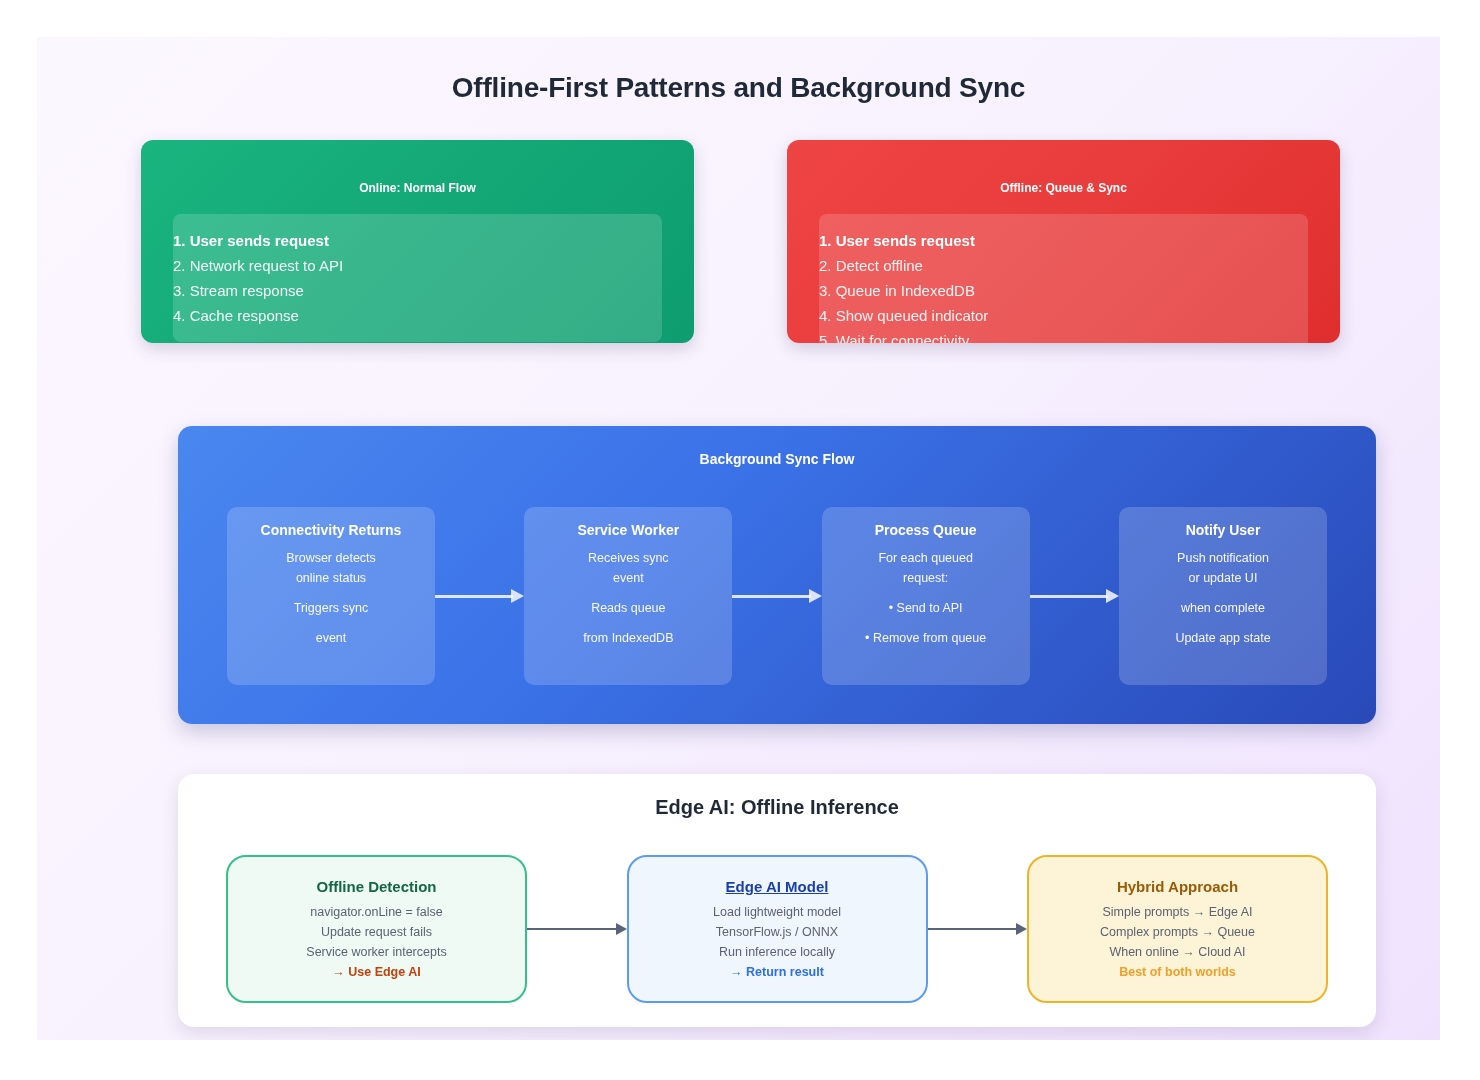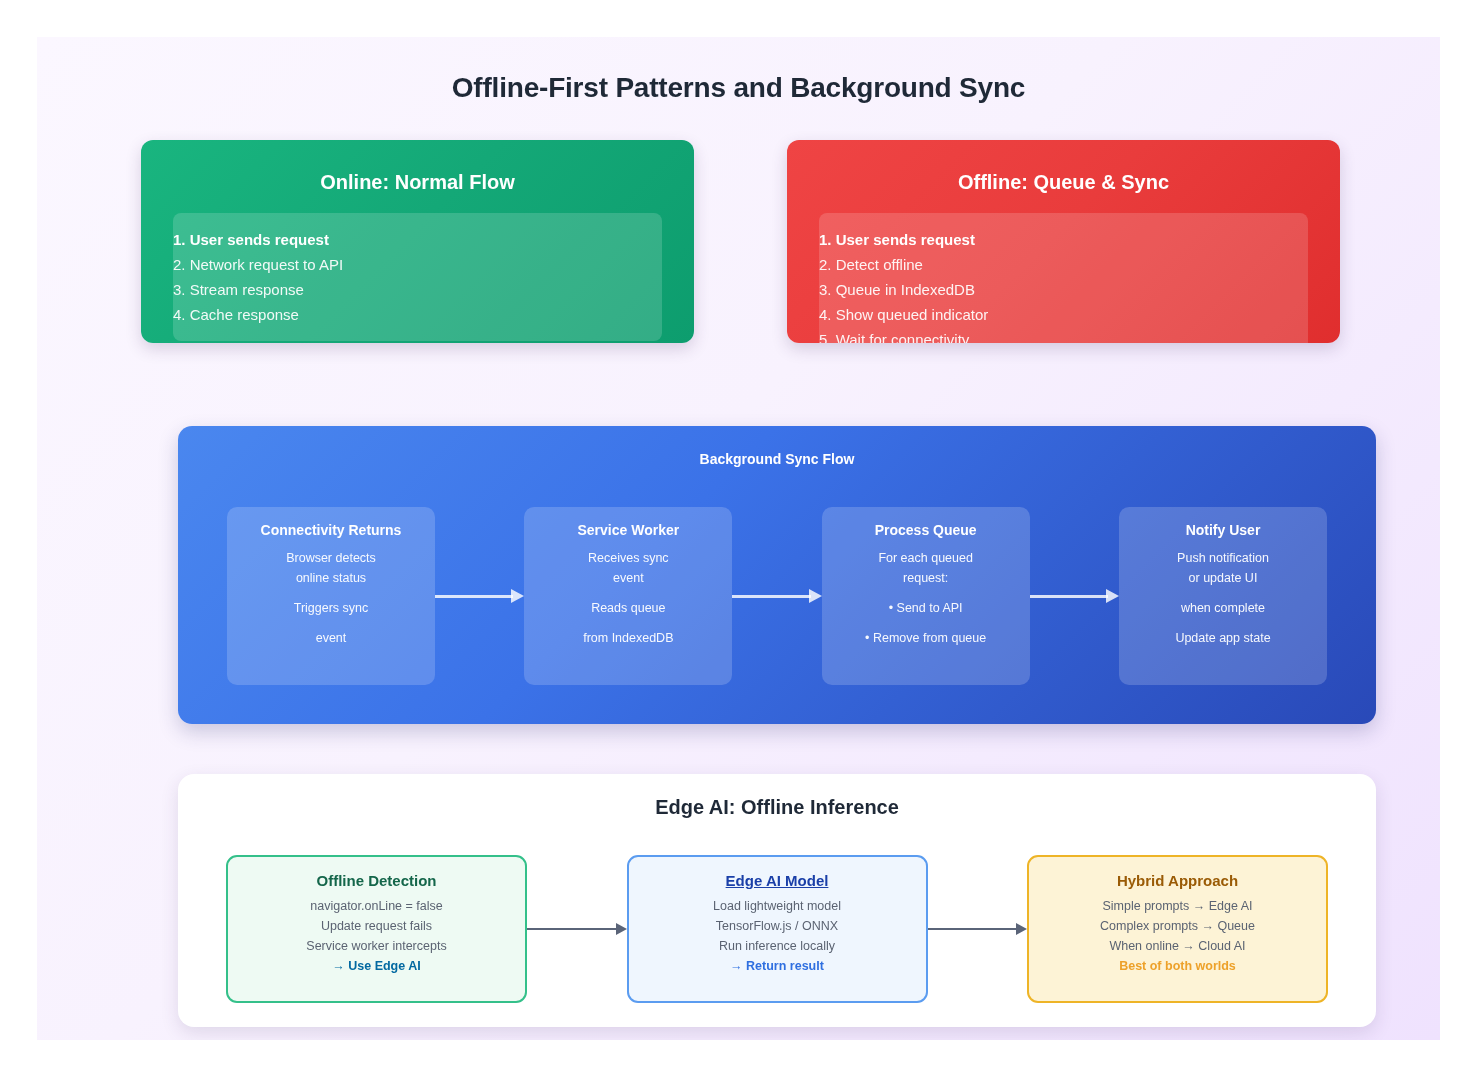--- a/index.html
+++ b/index.html
@@ -55,23 +55,23 @@
     padding: 0;
   }
   .state-card.online {
     background: linear-gradient(135deg, #19b57f 0%, #14a877 48%, #0d9d6e 100%);
   }
   .state-card.offline {
     background: linear-gradient(135deg, #ef4444 0%, #e93c3c 48%, #e02e2e 100%);
   }
   .state-card-title {
     margin: 0;
-    padding-top: 31px;
-    text-align: center;
-    font-size: 20px;
+    padding-top: 41px;
+    text-align: center;
+    font-size: 12px;
     font-weight: bold;
     color: #ffffff;
   }
   .state-steps {
     margin: 19px 32px 0 32px;
     background: rgba(255, 255, 255, 0.16);
     border-radius: 8px;
     padding: 14px 0 14px 0;
   }
   .state-step {
@@ -185,24 +185,24 @@
     position: absolute;
     left: 48px;
     top: 81px;
     width: 1102px;
     display: flex;
     align-items: center;
   }
   .edge-card {
     width: 301px;
     height: 148px;
-    border-radius: 11px;
+    border-radius: 20px;
     border: 2px solid #000;
     box-sizing: border-box;
-    padding-top: 15px;
+    padding-top: 21px;
   }
   .edge-card.detect {
     background: #eefaf3;
     border-color: #34c08a;
   }
   .edge-card.model {
     background: #eff6fe;
     border-color: #5b9cf0;
   }
   .edge-card.hybrid {
@@ -220,21 +220,21 @@
   .edge-card.hybrid .edge-card-title { color: #9a5b06; }
   .edge-line {
     text-align: center;
     font-size: 12.5px;
     color: #5b6372;
     line-height: 20px;
   }
   .edge-line.accent {
     font-weight: bold;
   }
-  .edge-card.detect .edge-line.accent { color: #0369a1; }
+  .edge-card.detect .edge-line.accent { color: #c2410c; }
   .edge-card.model  .edge-line.accent { color: #2f6fe0; }
   .edge-card.hybrid .edge-line.accent { color: #eda12a; }
 
   .edge-arrow {
     flex: 1;
     height: 12px;
     position: relative;
   }
   .edge-arrow .shaft {
     position: absolute;

